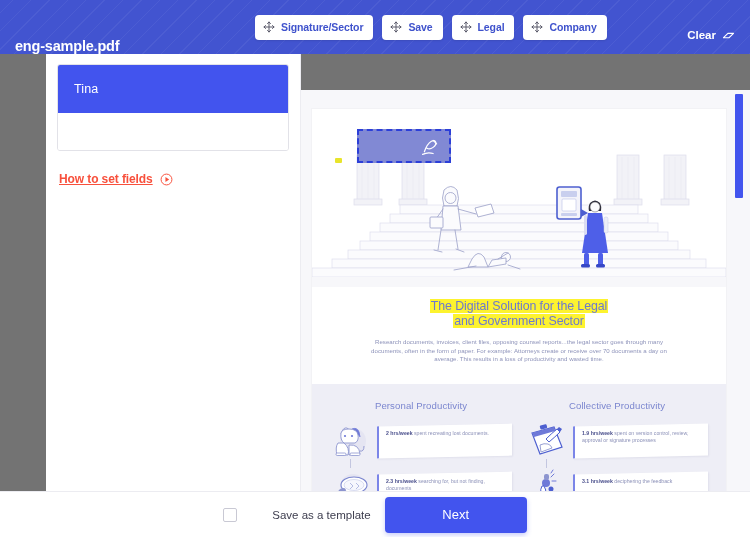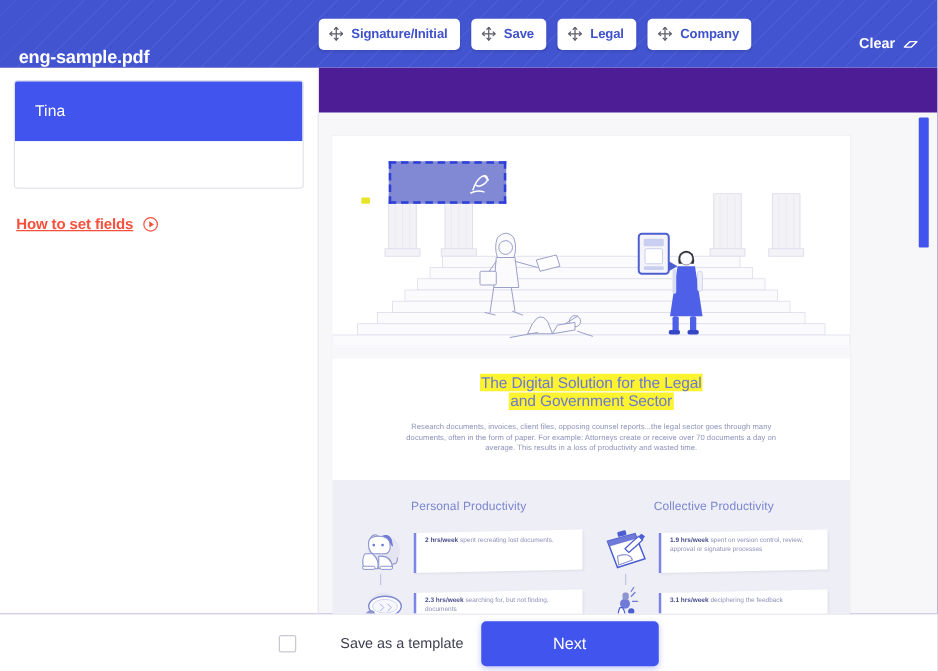--- a/index.html
+++ b/index.html
@@ -68,22 +68,23 @@
     background: none; border: none; cursor: pointer;
   }
   .clear-label { color: #ffffff; font-size: 11.5px; font-weight: bold; }
   .eraser-icon { width: 15px; height: 15px; display:block; }
 
   
   .body-area {
     flex: 1 1 auto;
     display: flex;
     position: relative;
-    background: #4c1d95;
+    background: #737373;
     overflow: hidden;
+    padding-left: 46px;
   }
 
   
   .left-panel {
     flex: 0 0 255px;
     width: 255px;
     background: #ffffff;
     border-right: 1px solid #ececf1;
     padding: 10px 11px 0 11px;
     position: relative;
@@ -289,21 +290,21 @@
         <span>
           <svg class="move-icon" viewBox="0 0 24 24" fill="none" stroke="#5b5b6b" stroke-width="2" stroke-linecap="round" stroke-linejoin="round">
             <polyline points="5,9 2,12 5,15"></polyline>
               <polyline points="9,5 12,2 15,5"></polyline>
             <polyline points="15,19 12,22 9,19"></polyline>
               <polyline points="19,9 22,12 19,15"></polyline>
             <line x1="2" y1="12" x2="22" y2="12"></line>
               <line x1="12" y1="2" x2="12" y2="22"></line>
           </svg>
         </span>
-        <span class="field-btn-label">Signature/Initial</span>
+        <span class="field-btn-label">Signature/Sector</span>
       </button>
 
       <button class="field-btn">
         <span>
           <svg class="move-icon" viewBox="0 0 24 24" fill="none" stroke="#5b5b6b" stroke-width="2" stroke-linecap="round" stroke-linejoin="round">
             <polyline points="5,9 2,12 5,15"></polyline>
               <polyline points="9,5 12,2 15,5"></polyline>
             <polyline points="15,19 12,22 9,19"></polyline>
               <polyline points="19,9 22,12 19,15"></polyline>
             <line x1="2" y1="12" x2="22" y2="12"></line>

